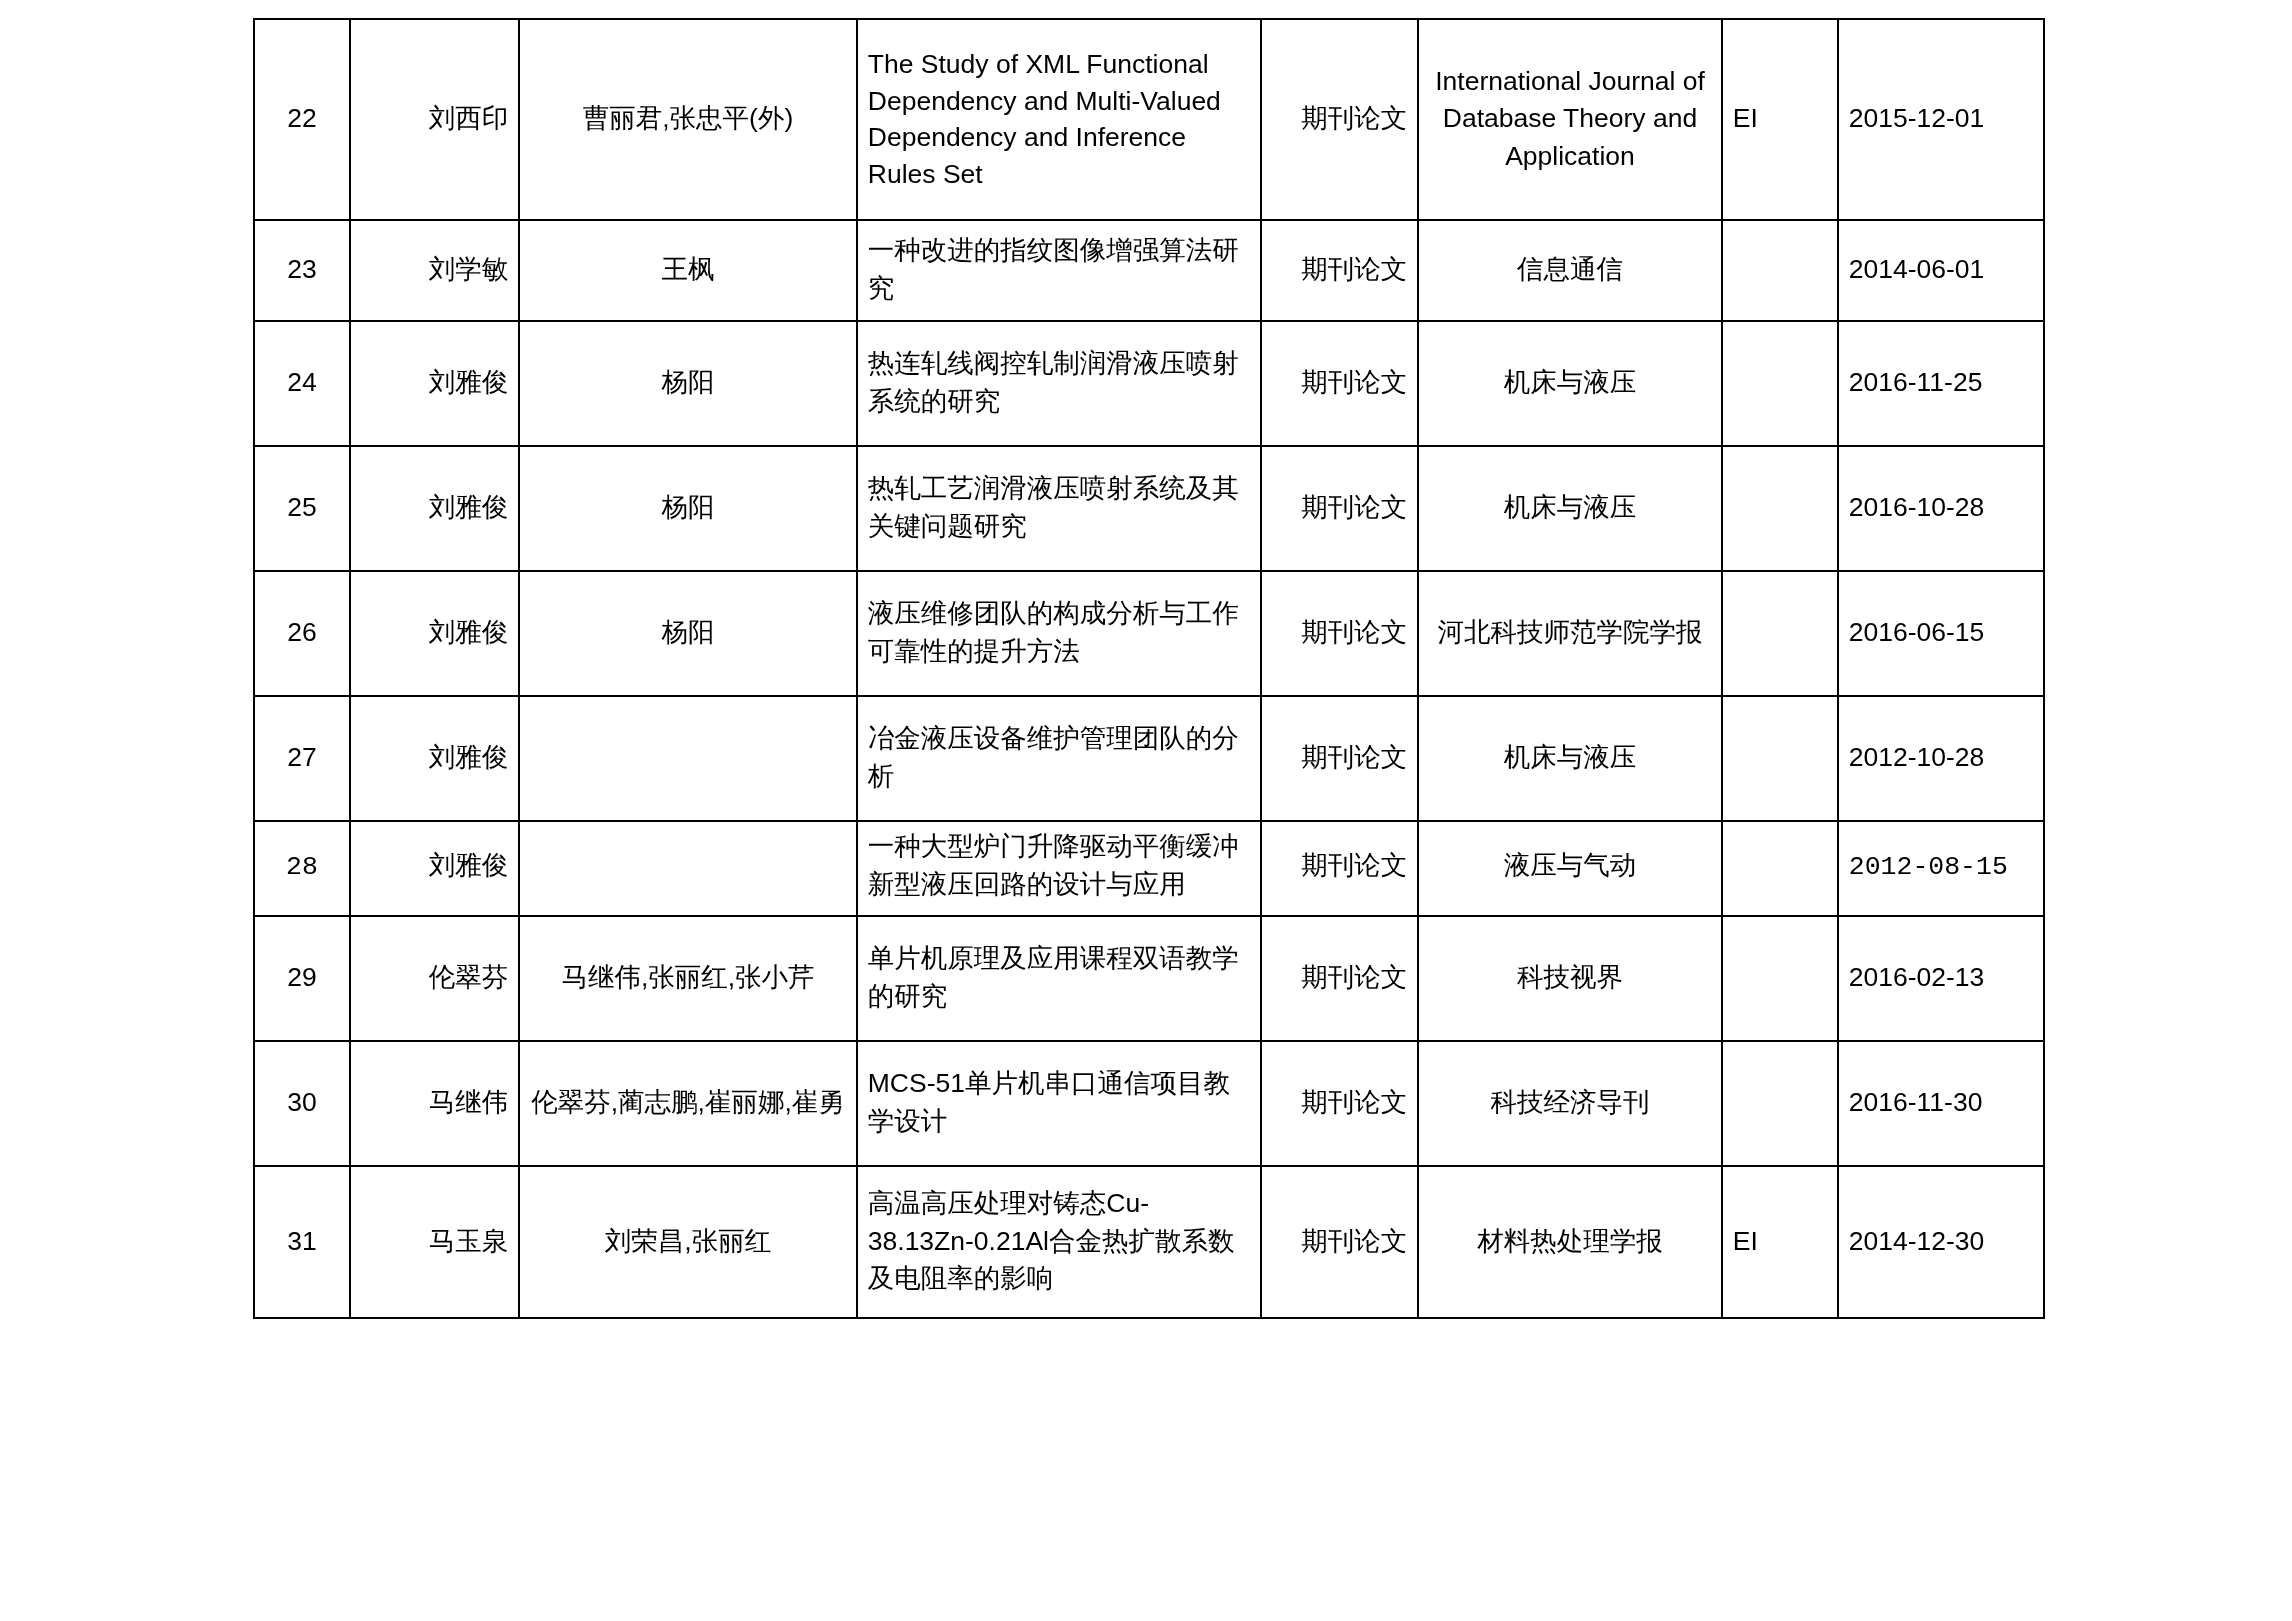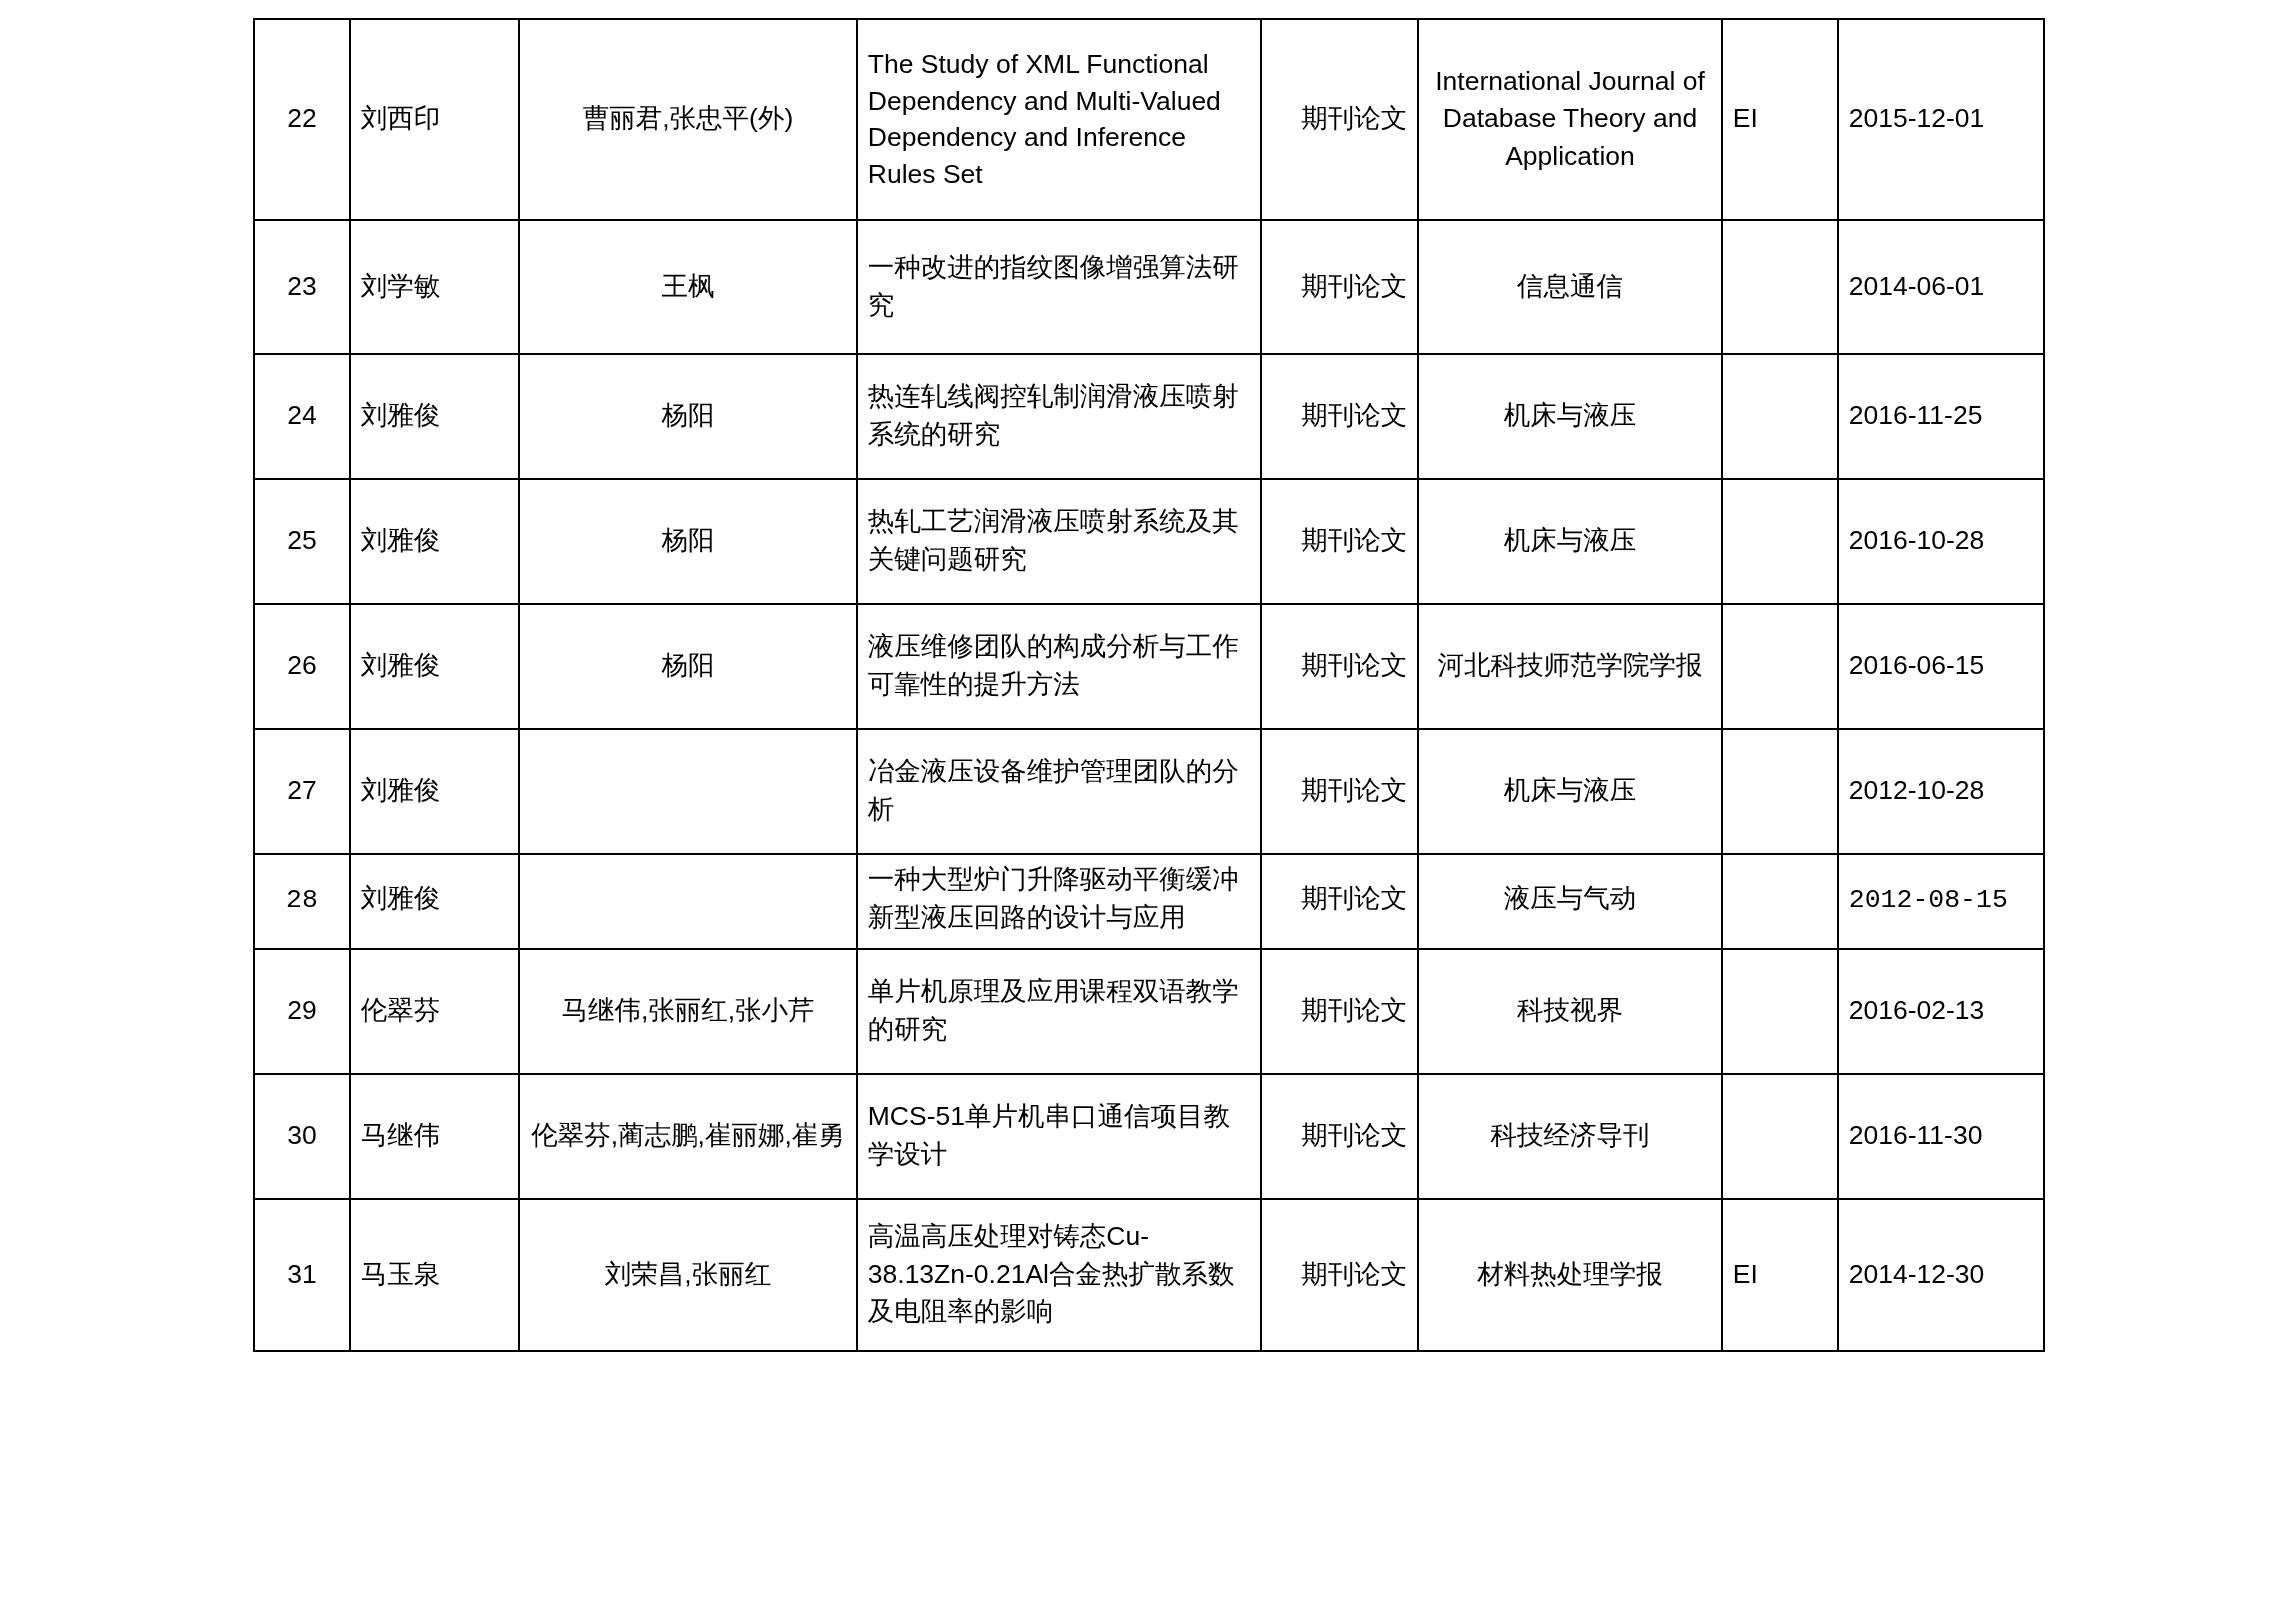--- a/index.html
+++ b/index.html
@@ -49,21 +49,21 @@
   col.c-type   { width: 157px; }
   col.c-source { width: 304px; }
   col.c-index  { width: 116px; }
   col.c-date   { width: 206px; }
 
   .cell-num {
     text-align: center;
     font-size: 27.4px;
   }
   .cell-author {
-    text-align: left;
+    text-align: right;
     padding-left: 13.7px;
     font-size: 27.4px;
     border-radius: 14px;
   }
   .cell-co {
     text-align: center;
     font-size: 25.5px;
     line-height: 1.45;
   }
   .cell-title {
@@ -118,21 +118,21 @@
           <tr style="height: 201px;">
             <td class="cell-num">22</td>
             <td class="cell-author">刘西印</td>
             <td class="cell-co">曹丽君,张忠平(外)</td>
             <td class="cell-title latin">The Study of XML Functional Dependency and Multi-Valued Dependency and Inference Rules Set</td>
             <td class="cell-type">期刊论文</td>
             <td class="cell-source">International Journal of Database Theory and Application</td>
             <td class="cell-index">EI</td>
             <td class="cell-date">2015-12-01</td>
           </tr>
-          <tr style="height: 134px; padding-left: 36px;">
+          <tr style="height: 101px; padding-left: 36px;">
             <td class="cell-num">23</td>
             <td class="cell-author">刘学敏</td>
             <td class="cell-co">王枫</td>
             <td class="cell-title">一种改进的指纹图像增强算法研究</td>
             <td class="cell-type">期刊论文</td>
             <td class="cell-source">信息通信</td>
             <td class="cell-index"></td>
             <td class="cell-date">2014-06-01</td>
           </tr>
           <tr style="height: 125px; margin-top: 32px;">

